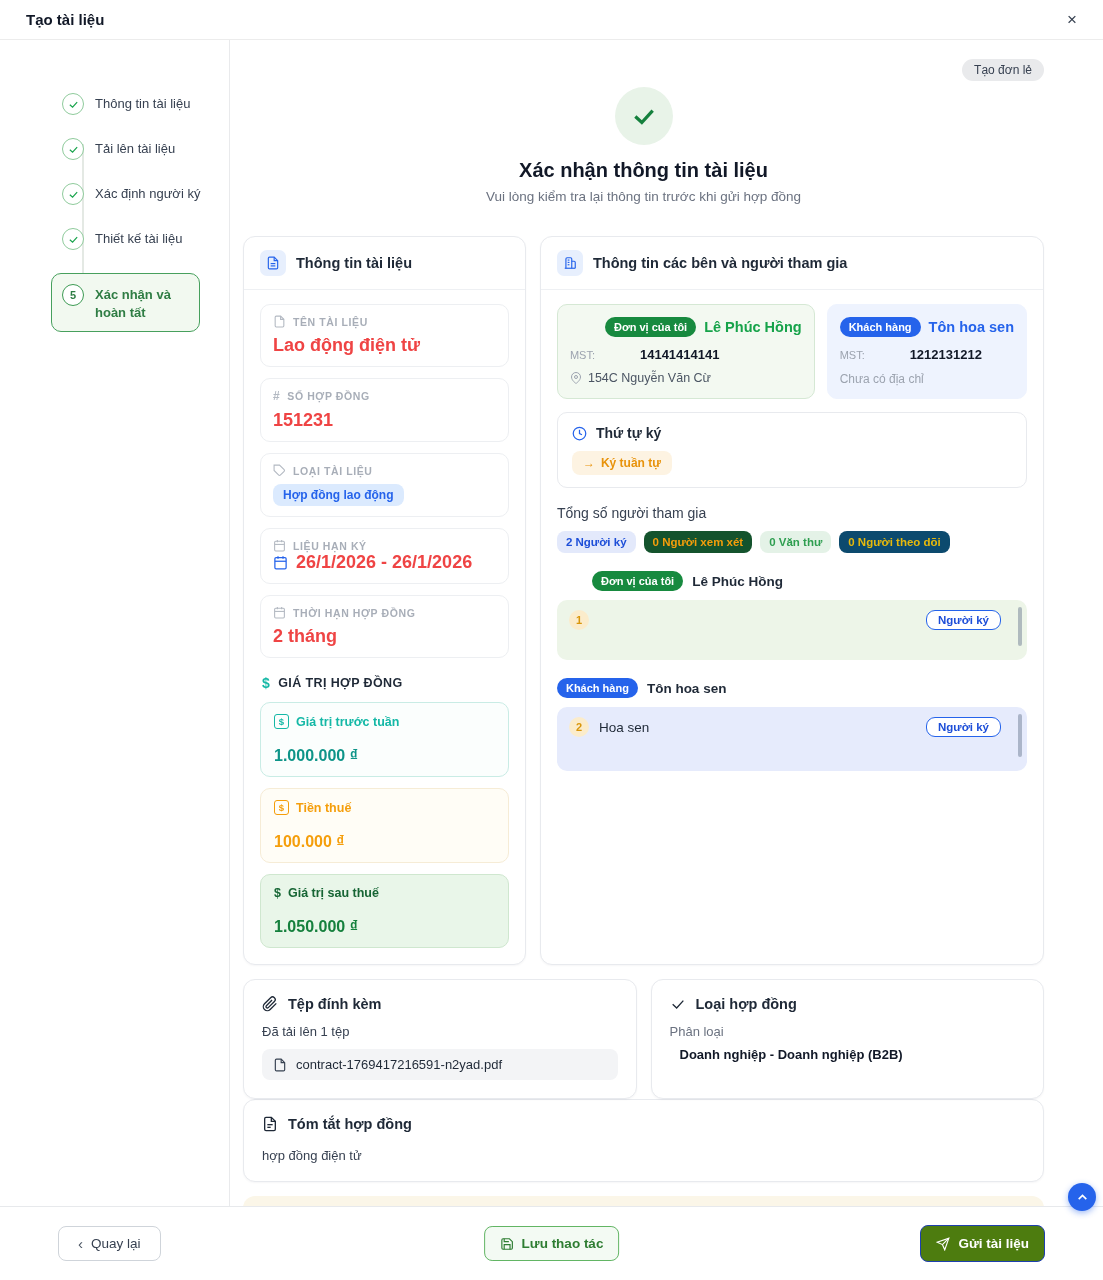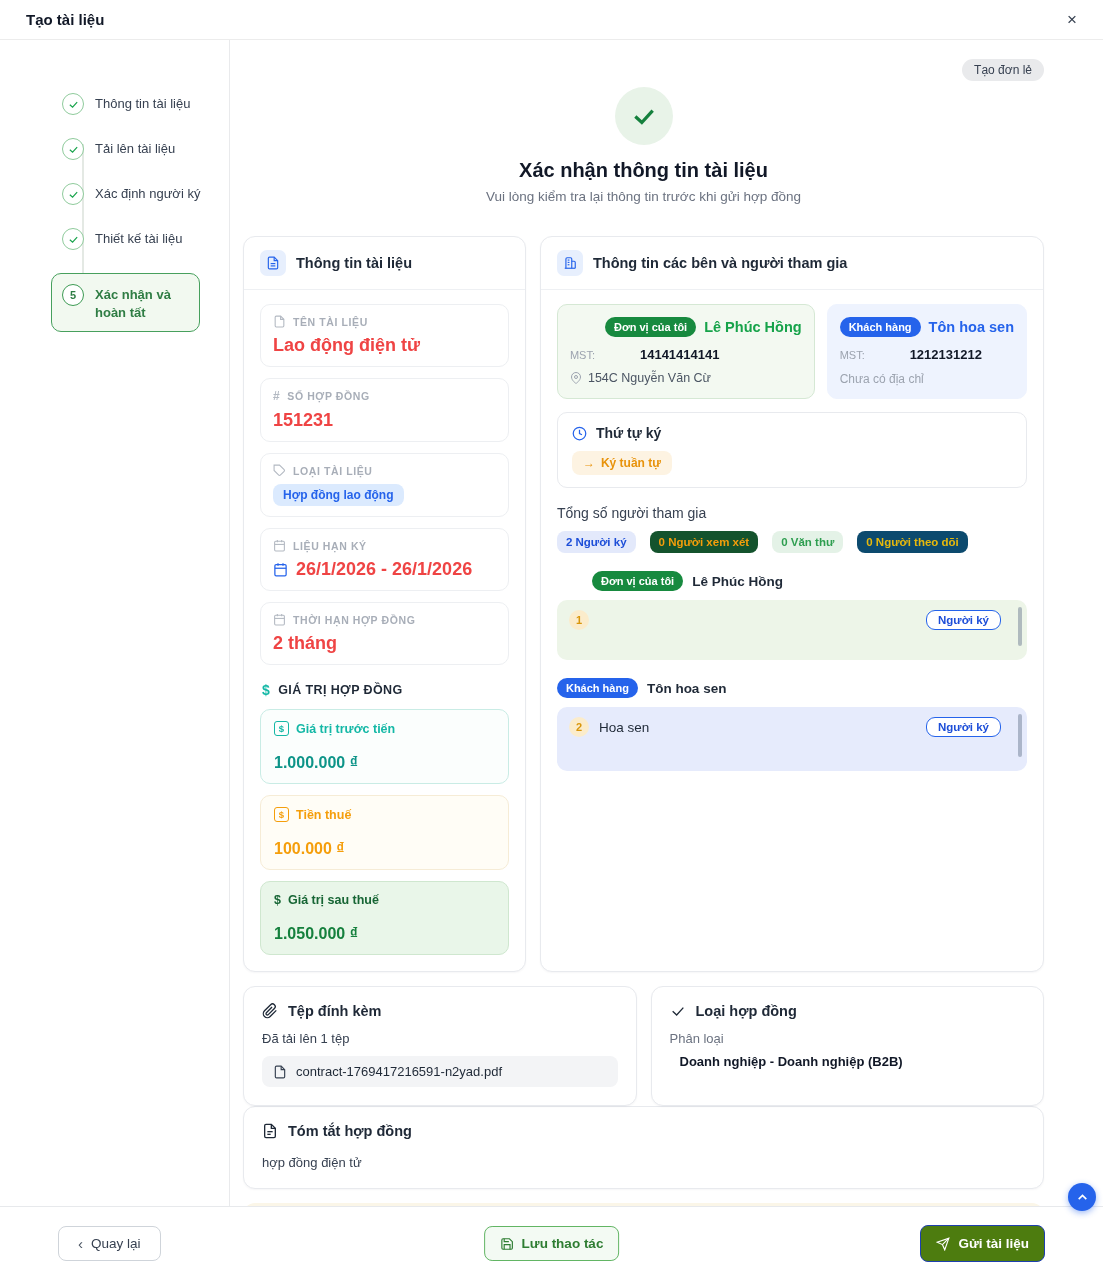--- a/index.html
+++ b/index.html
@@ -48,21 +48,21 @@
   .card-title { font-size:14.5px; font-weight:700; color:#1f2937; }
   .card-body { padding:14px 16px 16px; }
 
   
   .field { border:1px solid #edeff2; border-radius:10px; padding:10px 12px; margin-bottom:11px; }
   .field-label { display:flex; align-items:center; gap:7px; font-size:10.5px; letter-spacing:.6px;
     color:#a8aeb8; font-weight:600; }
   .field-label svg { width:13px; height:13px; stroke:#b3b9c2; fill:none; stroke-width:2; }
   .field-label .glyph { font-size:12px; color:#b3b9c2; font-weight:700; }
   .field-value { font-size:18px; font-weight:700; color:#ef4444; margin-top:7px; }
-  .field-value-row { display:flex; align-items:center; gap:8px; margin-top:7px; }
+  .field-value-row { display:flex; align-items:center; gap:8px; }
   .field-value-row svg { width:15px; height:15px; stroke:#2563eb; fill:none; stroke-width:2; }
   .tag-badge { display:inline-block; background:#dbeafe; color:#2563eb; font-size:12px; font-weight:700;
     padding:4px 10px; border-radius:8px; margin-top:7px; }
 
   .value-section-label { display:flex; align-items:center; gap:8px; margin:17px 0 11px 2px;
     font-size:12.5px; font-weight:700; letter-spacing:.4px; color:#1f2937; }
   .value-section-label .glyph { color:#14b8a6; font-size:14px; font-weight:700; }
   .money-box { border-radius:10px; padding:11px 13px; margin-bottom:11px; }
   .money-box .mlabel { display:flex; align-items:center; gap:7px; font-size:12.5px; font-weight:600; }
   .money-box .sq { width:15px; height:15px; border:1.4px solid currentColor; border-radius:3px;
@@ -94,21 +94,21 @@
   .addr-row svg { width:12px; height:12px; stroke:#9ca3af; fill:none; stroke-width:2; flex:0 0 12px; }
   .addr-muted { color:#9ca3af; font-size:12px; margin-top:10px; }
 
   .signorder-box { border:1px solid #e8eaee; border-radius:10px; padding:12px 14px; margin-top:13px; }
   .signorder-title { display:flex; align-items:center; gap:9px; font-size:14px; font-weight:700; color:#1f2937; }
   .signorder-title svg { width:15px; height:15px; stroke:#2563eb; fill:none; stroke-width:2; }
   .seq-chip { display:inline-flex; align-items:center; gap:6px; margin-top:10px; background:#fdf3e2;
     color:#e8930c; font-size:12px; font-weight:700; padding:5px 11px; border-radius:8px; }
 
   .total-label { font-size:14px; color:#374151; margin-top:17px; }
-  .counter-row { display:flex; gap:14px; margin-top:10px; flex-wrap:nowrap; }
+  .counter-row { display:flex; gap:8px; margin-top:10px; flex-wrap:nowrap; }
   .counter { font-size:11.5px; font-weight:700; padding:5px 9px; border-radius:8px; white-space:nowrap; }
   .cnt-blue { background:#e3e9fb; color:#1d4ed8; }
   .cnt-orange { background:#14532d; color:#f59e0b; }
   .cnt-green { background:#e4f2e7; color:#2e9e50; }
   .cnt-amber { background:#0c4a6e; color:#e7b90c; }
 
   .group { margin-top:18px; }
   .group-head { display:flex; align-items:center; gap:9px; }
   .group-name { font-size:13.5px; font-weight:700; color:#1f2937; }
   .group-panel { position:relative; border-radius:10px; margin-top:9px; padding:10px 26px 10px 12px; }
@@ -304,21 +304,21 @@
               <div class="field-value">2 tháng</div>
             </div>
 
             <div class="value-section-label">
               <span class="glyph">$</span>
               <span>GIÁ TRỊ HỢP ĐỒNG</span>
             </div>
             <div class="money-box money-teal">
               <div class="mlabel">
                   <span class="sq">$</span>
-                <span>Giá trị trước tiến</span>
+                <span>Giá trị trước tuần</span>
                 </div>
               <div class="mvalue">1.000.000 ₫</div>
             </div>
             <div class="money-box money-orange">
               <div class="mlabel">
                   <span class="sq">$</span>
                 <span>Tiền thuế</span>
                 </div>
               <div class="mvalue">100.000 ₫</div>
             </div>

